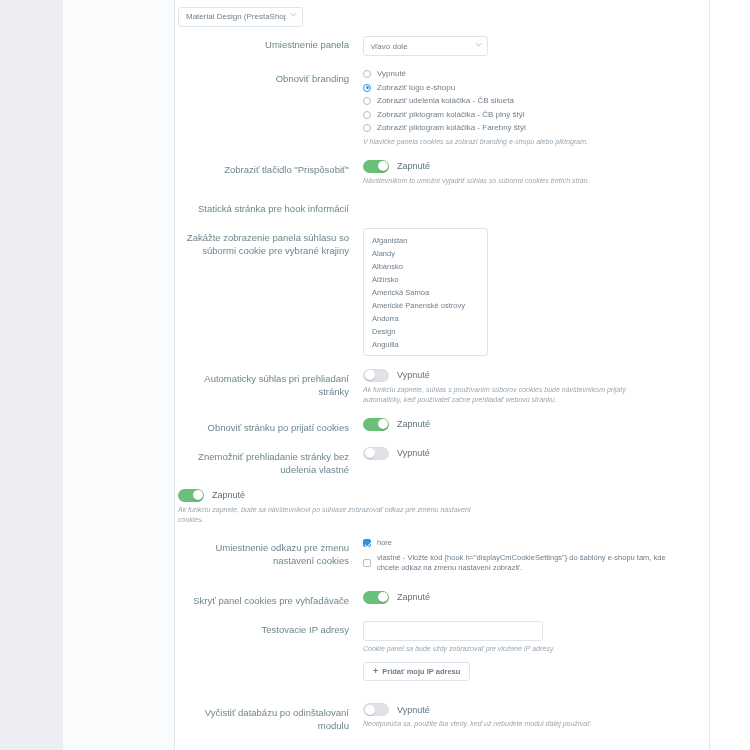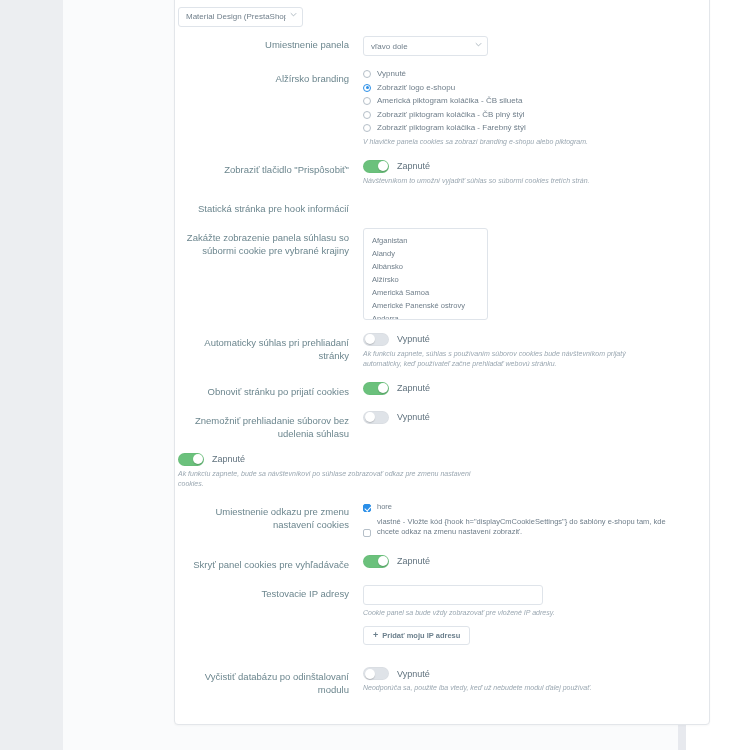--- a/index.html
+++ b/index.html
@@ -100,31 +100,31 @@
     width: 10px; height: 10px; border-radius: 50%; background: #fff;
     box-shadow: 0 1px 1px rgba(0,0,0,.18);
     transition: none;
   }
   .sw.on { background: #6bc17c; }
   .sw.on::after { left: 14.5px; }
   .toggle-line .tlbl { font-size: 9px; color: #60727e; margin-left: 8px; }
 
   
   .listbox {
-    width: 125px; height: 92px; overflow: hidden;
+    width: 125px; height: 128px; overflow: hidden;
     border: 1px solid #dfe4ea; border-radius: 3px; background: #fff;
     padding: 5px 0 18px 0;
   }
   .listbox .opt {
     font-size: 7.5px; color: #6f7e8a;
     padding: 1px 8px; line-height: 11px; white-space: nowrap;
   }
 
   
-  .cb-line { display: flex; align-items: flex-end; margin-bottom: 5px; }
+  .cb-line { display: flex; align-items: center; margin-bottom: 5px; }
   .cb {
     width: 8px; height: 8px; border-radius: 2px;
     border: 1px solid #b5bfc8; background: #fff;
     flex: 0 0 8px; margin-right: 6px; margin-top: 1px; position: relative;
   }
   .cb.on { background: #2b8fe8; border-color: #2b8fe8; }
   .cb.on::after {
     content:''; position: absolute; left: 2.2px; top: 0.6px;
     width: 2.6px; height: 4.6px;
     border: solid #fff; border-width: 0 1.2px 1.2px 0;
@@ -190,33 +190,33 @@
                   <path d="M1.5 3.5 L5 7 L8.5 3.5" fill="none" stroke="#9aa7b1" stroke-width="1.1" stroke-linecap="round" stroke-linejoin="round"></path>
                 </svg>
             </span>
           </span>
         </div>
       </div>
 
       <div class="spacer-sm"></div>
 
       <div class="row">
-        <div class="lbl">Alžírsko branding</div>
+        <div class="lbl">Obnoviť branding</div>
         <div class="ctl">
           <div class="radio-line">
             <span class="radio"></span>
             <span class="rlbl">Vypnuté</span>
           </div>
           <div class="radio-line">
             <span class="radio on"></span>
             <span class="rlbl">Zobraziť logo e-shopu</span>
           </div>
           <div class="radio-line">
             <span class="radio"></span>
-            <span class="rlbl">Americká piktogram koláčika - ČB silueta</span>
+            <span class="rlbl">Zobraziť udelenia koláčika - ČB silueta</span>
           </div>
           <div class="radio-line">
             <span class="radio"></span>
             <span class="rlbl">Zobraziť piktogram koláčika - ČB plný štýl</span>
           </div>
           <div class="radio-line">
             <span class="radio"></span>
             <span class="rlbl">Zobraziť piktogram koláčika - Farebný štýl</span>
           </div>
           <div class="hint">V hlavičke panela cookies sa zobrazí branding e-shopu alebo piktogram.</div>
@@ -284,21 +284,21 @@
           <div class="toggle-line">
             <span class="sw on"></span>
             <span class="tlbl">Zapnuté</span>
           </div>
         </div>
       </div>
 
       <div class="spacer-sm"></div>
 
       <div class="row">
-        <div class="lbl">Znemožniť prehliadanie súborov bez udelenia súhlasu</div>
+        <div class="lbl">Znemožniť prehliadanie stránky bez udelenia vlastné</div>
         <div class="ctl">
           <div class="toggle-line">
             <span class="sw"></span>
             <span class="tlbl">Vypnuté</span>
           </div>
         </div>
       </div>
 
       <div class="spacer-sm"></div>
 

